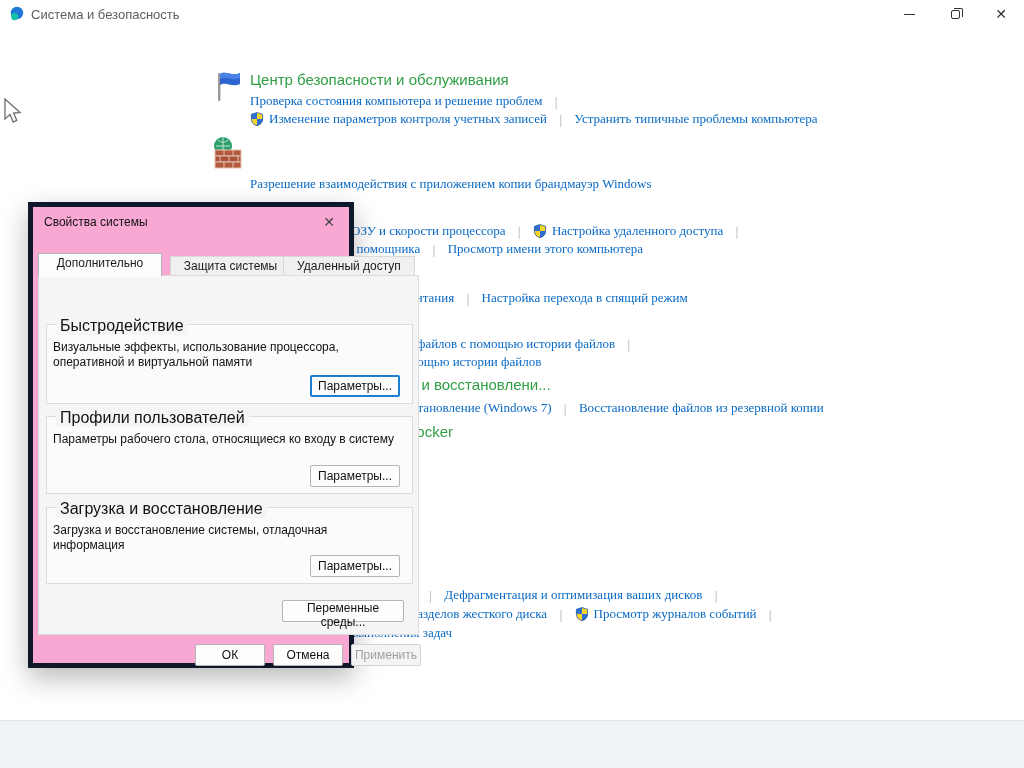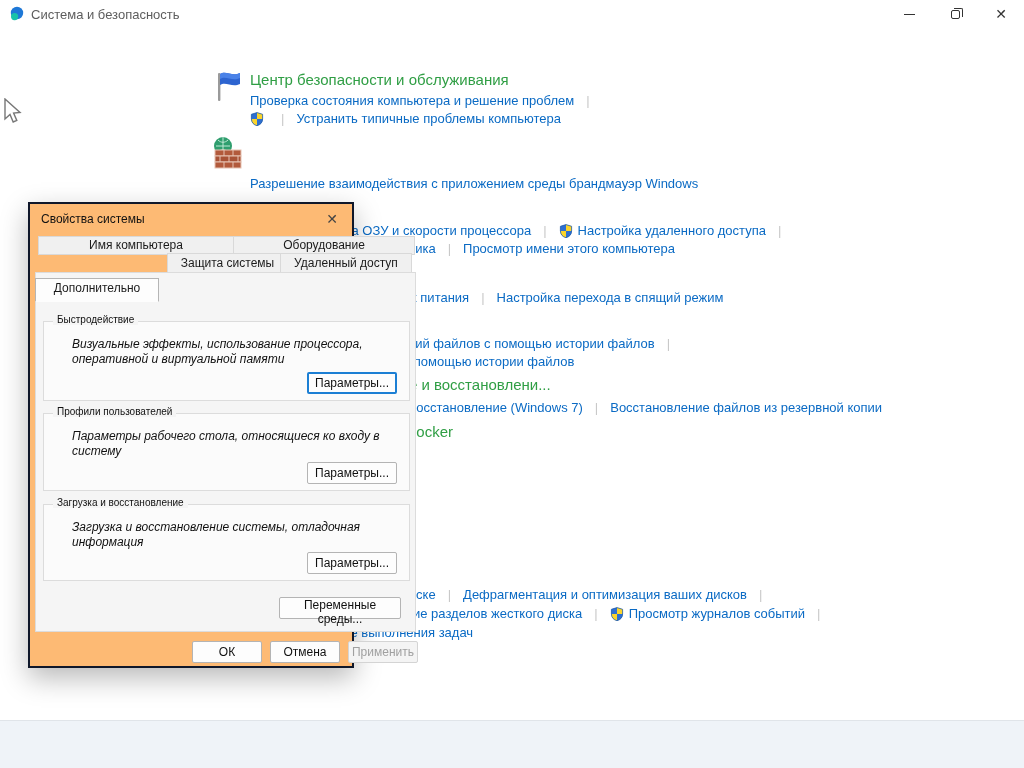--- a/index.html
+++ b/index.html
@@ -33,39 +33,39 @@
   
   .side-link { position:absolute; font-size:13px; color:#0a6ac4; cursor:pointer; }
   .side-home { left:34px; top:83px; width:160px; line-height:19px; }
   .side-active { left:34px; top:130px; font-weight:bold; color:#16163f; }
   .side-bullet { position:absolute; left:17px; top:134px; width:6px; height:6px; border-radius:50%; background:#222; }
 
   
   .content { position:absolute; left:0; top:45px; width:1024px; height:658px; background:#fff; }
   .heading { position:absolute; left:250px; font-size:15px; color:#2f9e44; white-space:nowrap; }
   .lrow { position:absolute; left:250px; font-size:13px; white-space:nowrap; display:flex; align-items:center; }
-  .tlink { color:#0a6ac4; cursor:pointer; }
+  .tlink { color:#0a6ac4; cursor:pointer;font-family:Liberation Serif, serif; }
   .sep { color:#c8c8c8; margin:0 12px; }
   .sep::before { content:"|"; }
   .shield { margin-right:5px; flex:0 0 auto; }
   .big-icon { position:absolute; }
 
   
-  .dialog { position:absolute; left:28px; top:202px; width:326px; height:466px; background:#fdba74;
-            border:2px solid #0f172a; box-shadow:0 10px 26px rgba(0,0,0,.28); z-index:50; font-size:12px; color:#000; }
+  .dialog { position:absolute; left:28px; top:202px; width:326px; height:466px; background:#f9a8d4;
+            border:5px solid #0f172a; box-shadow:0 10px 26px rgba(0,0,0,.28); z-index:50; font-size:12px; color:#000; }
   .dlg-title { position:absolute; left:11px; top:8px; font-size:12px; color:#111; }
   .dlg-close { position:absolute; right:10px; top:5px; width:20px; height:20px; text-align:center; font-size:14px; color:#444; line-height:20px; cursor:pointer; }
   .tab { position:absolute; height:19px; background:#f0f0f0; border:1px solid #d9d9d9; text-align:center; line-height:17px; font-size:12px; color:#1b1b1b; cursor:pointer; }
   .tab.front { height:21px; line-height:19px; }
-  .tab.active { background:#fdfdfd; border-color:#b5b5b5; border-bottom-color:#fdfdfd; height:24px; top:46px !important; z-index:3;margin-top:28px; }
+  .tab.active { background:#fdfdfd; border-color:#b5b5b5; border-bottom-color:#fdfdfd; height:24px; top:46px !important; z-index:3; }
   .panel { position:absolute; left:5px; top:68px; width:381px; height:360px; background:#f5f5f5; border:1px solid #dcdcdc; }
   .intro { position:absolute; left:17px; top:9px; width:336px; line-height:15px; color:#111; }
   .group { position:absolute; left:7px; width:367px; background:#fbfbfb; border:1px solid #dcdcdc; }
-  .group-label { position:absolute; left:9px; top:-8px; background:#f5f5f5; padding:0 4px; font-size:10px; color:#111; }
-  .group-text { position:absolute; left:28px; top:15px; width:348px; line-height:15px; color:#111;font-style:italic; }
+  .group-label { position:absolute; left:9px; top:-8px; background:#f5f5f5; padding:0 4px; font-size:16px; color:#111; }
+  .group-text { position:absolute; left:6px; top:15px; width:348px; line-height:15px; color:#111; }
   .btn { position:absolute; background:#fdfdfd; border:1px solid #b4b4b4; border-radius:2px; font-size:12px; color:#111;
          text-align:center; cursor:pointer; font-family:"Liberation Sans",sans-serif; }
   .btn.focused { border:2px solid #1c7fd4; }
   .btn.disabled { background:#f4f4f4; border-color:#d4d4d4; color:#a0a0a0; cursor:default; }
 
   
   .taskbar { position:absolute; left:0; top:720px; width:1024px; height:48px; background:#eff3f8; border-top:1px solid #e0e4e9; z-index:100; }
   .tray { position:absolute; right:0; top:720px; height:48px; }
 
   .cursor { position:absolute; left:3px; top:98px; z-index:300; pointer-events:none; }
@@ -178,26 +178,27 @@
 
     <div class="heading" style="top:26px;">Центр безопасности и обслуживания</div>
     <div class="lrow" style="top:48px;">
       <span class="tlink">Проверка состояния компьютера и решение проблем</span>
         <span class="sep"></span>
     </div>
     <div class="lrow" style="top:66px;">
       <svg class="shield" width="14" height="14" viewBox="0 0 14 14">
           <use href="#uacshield"></use>
         </svg>
+      <span class="tlink">Изменение параметров контроля учетных записей</span>
         <span class="sep"></span>
       <span class="tlink">Устранить типичные проблемы компьютера</span>
     </div>
 
     <div class="lrow" style="top:131px;">
-      <span class="tlink">Разрешение взаимодействия с приложением среды брандмауэр Windows</span>
+      <span class="tlink">Разрешение взаимодействия с приложением копии брандмауэр Windows</span>
     </div>
 
     <div class="heading" style="top:156px;">Система</div>
     <div class="lrow" style="top:178px;">
       <span class="tlink">Просмотр объема ОЗУ и скорости процессора</span>
         <span class="sep"></span>
       <svg class="shield" width="14" height="14" viewBox="0 0 14 14">
           <use href="#uacshield"></use>
         </svg>
       <span class="tlink">Настройка удаленного доступа</span>
@@ -255,22 +256,20 @@
           <use href="#uacshield"></use>
         </svg>
       <span class="tlink">Планирование выполнения задач</span>
     </div>
   </div>
 
   <div class="dialog">
     <div class="dlg-title">Свойства системы</div>
     <div class="dlg-close"><span>✕</span></div>
 
-    <div class="tab" style="left:8px;top:32px;width:196px;">Имя компьютера</div>
-    <div class="tab" style="left:203px;top:32px;width:182px;">Оборудование</div>
     <div class="tab front active" style="left:5px;top:48px;width:124px;">Дополнительно</div>
     <div class="tab front" style="left:129px;top:49px;width:121px;margin-left:8px;">Защита системы</div>
     <div class="tab front" style="left:250px;top:49px;width:132px;">Удаленный доступ</div>
 
     <div class="panel">
 
       <div class="group" style="top:48px;height:80px;">
         <span class="group-label">Быстродействие</span>
         <div class="group-text">Визуальные эффекты, использование процессора, оперативной и виртуальной памяти</div>
         <button class="btn focused" style="right:12px;top:50px;width:90px;height:22px;">Параметры...</button>

